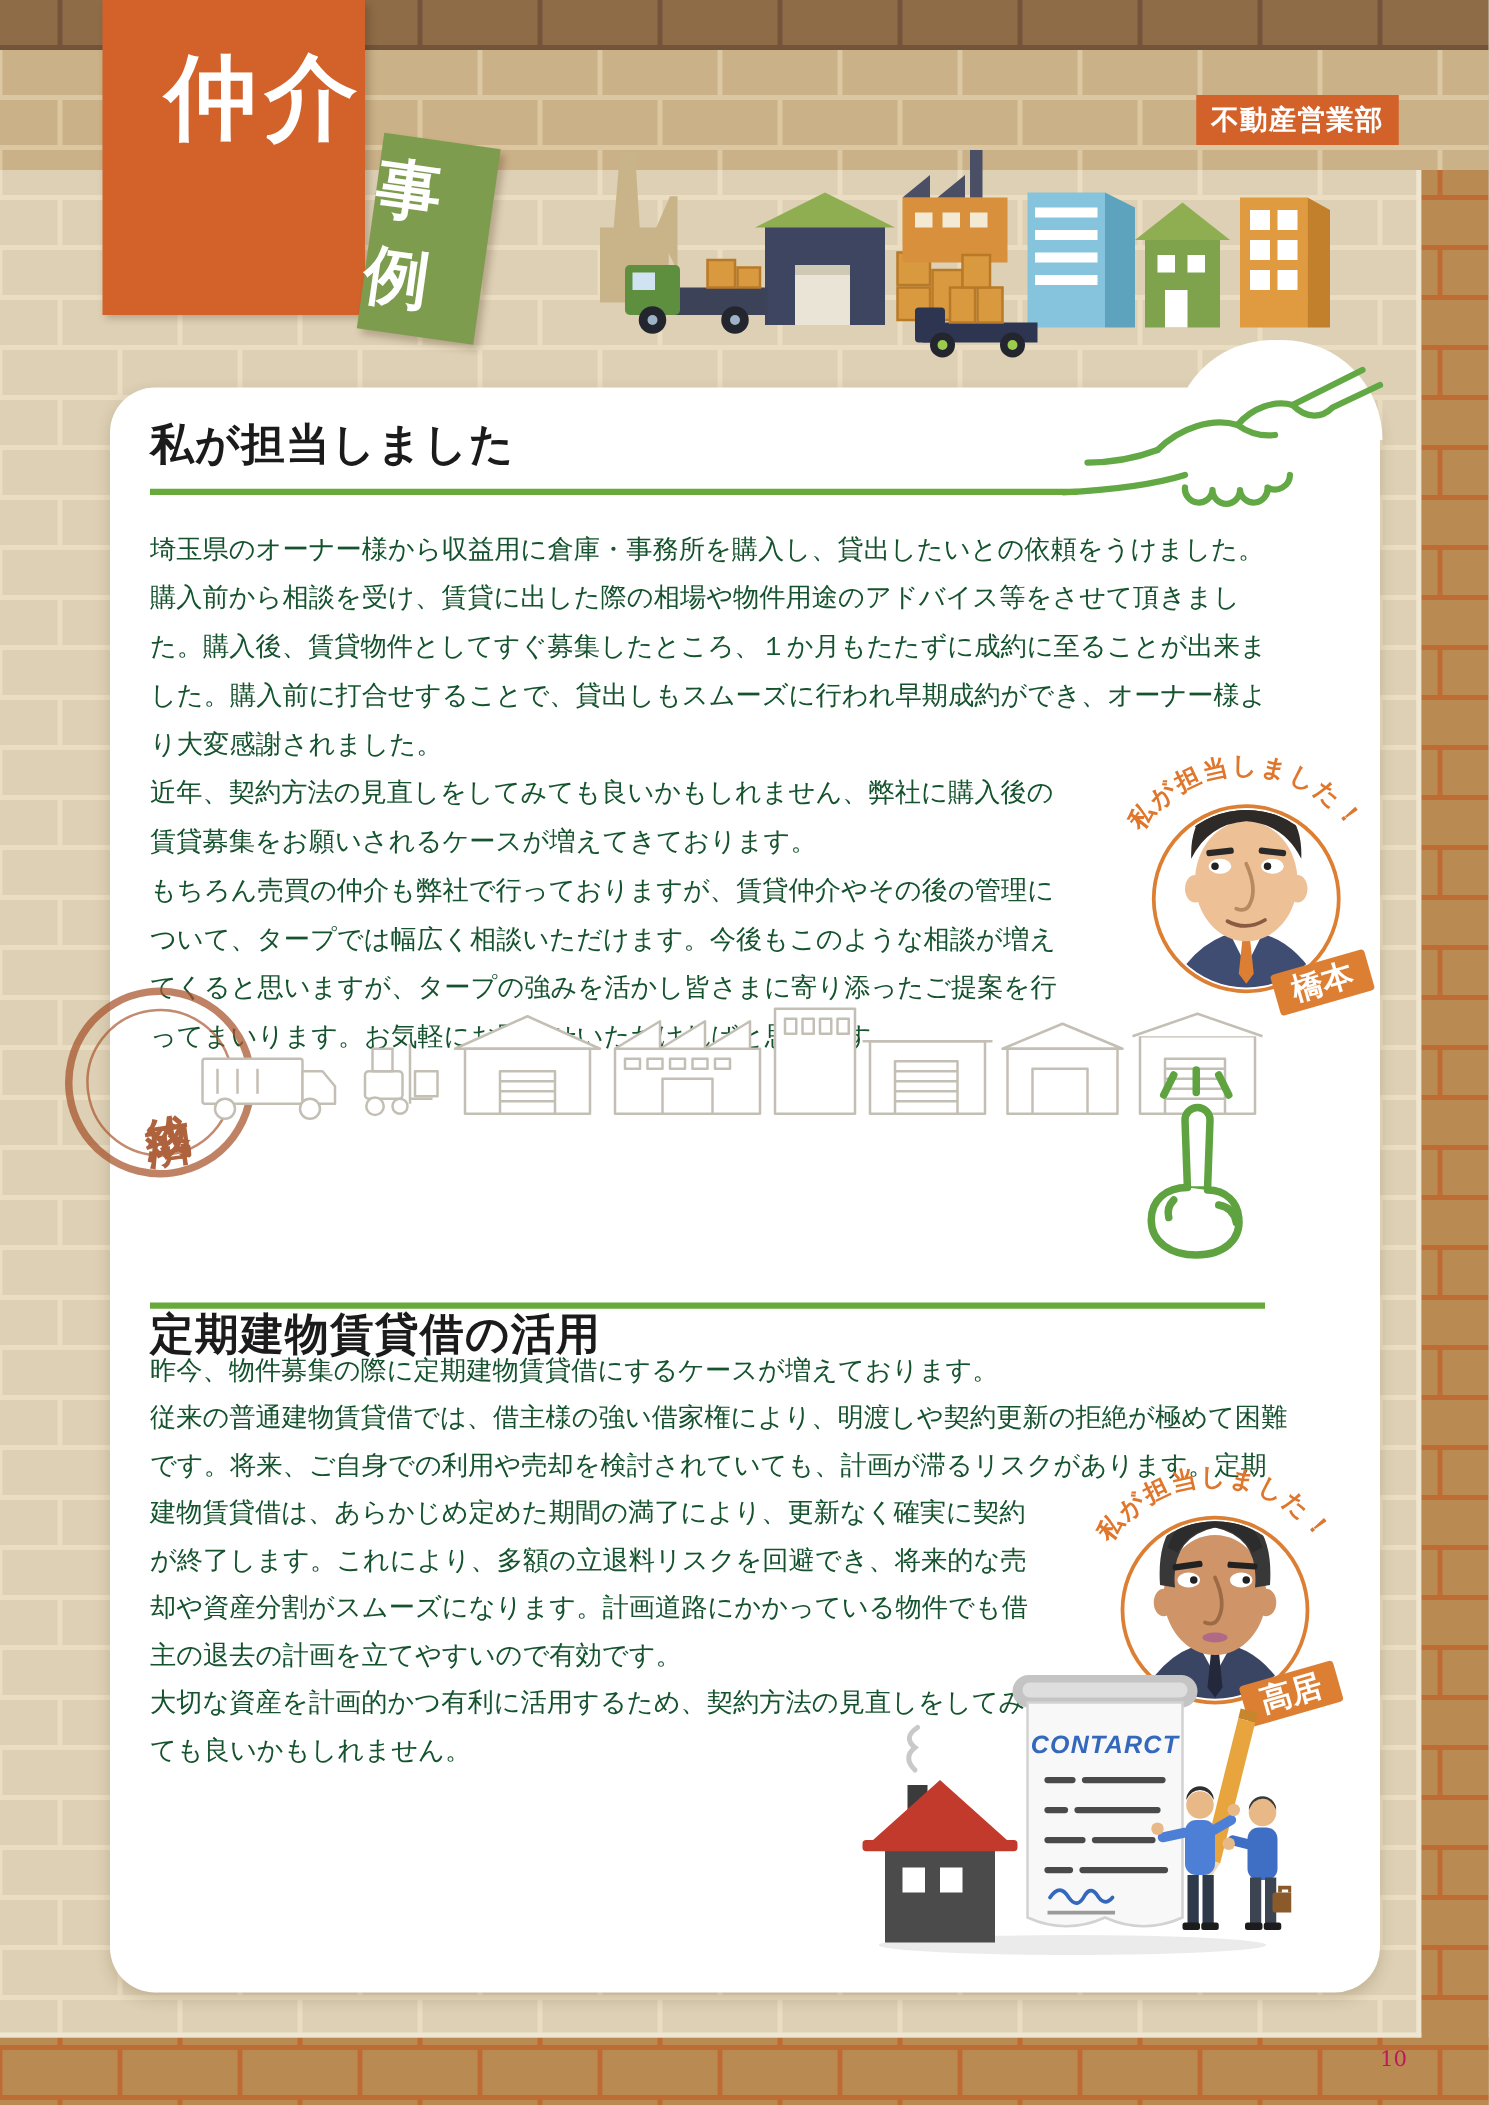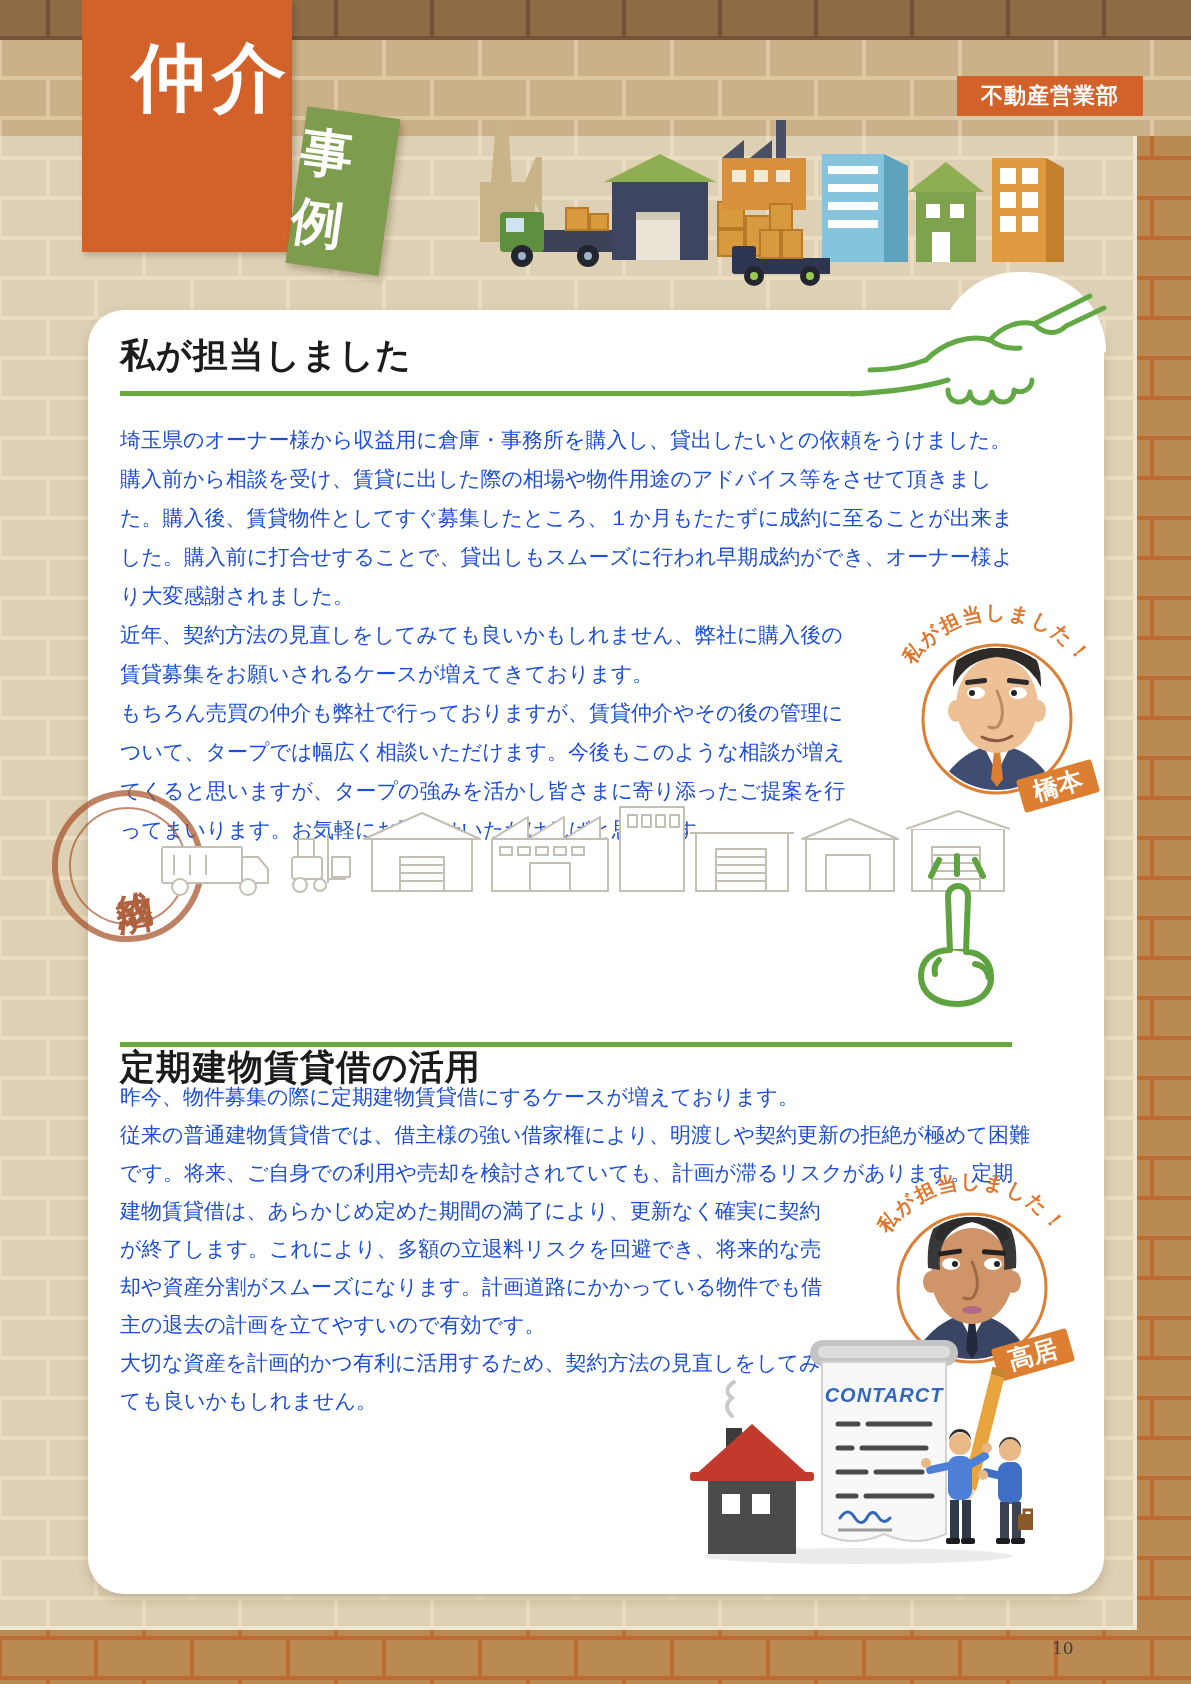--- a/index.html
+++ b/index.html
@@ -17,56 +17,56 @@
     box-shadow:3px 3px 6px rgba(60,35,10,.25);
   }
   .title-tag{
     left:296px;top:112px;width:94px;height:158px;background:#7d9c4e;
     transform:rotate(8deg);color:#fff;font-weight:700;font-size:52px;line-height:1.35;
     display:flex;flex-direction:column;align-items:center;justify-content:center;
     box-shadow:4px 4px 6px rgba(60,35,10,.25);
   }
   .dept-badge{
     left:957px;top:76px;background:#d2622a;color:#fff;font-size:22px;font-weight:600;
-    padding:5px 24px;letter-spacing:1px;
+    padding:5px 12px;letter-spacing:1px;
   }
   
   .card{
     left:88px;top:310px;width:1016px;height:1284px;background:#fff;border-radius:36px;
     box-shadow:0 5px 12px rgba(90,60,30,.20);
   }
   .bubble{left:938px;top:272px;width:168px;height:80px;background:#fff;border-radius:84px 84px 0 0;}
   .heading{font-size:35px;font-weight:600;color:#1b1b1b;letter-spacing:1px;}
   .h1{left:120px;top:332px;}
   .h2{left:120px;top:1044px;}
   .underline{height:5px;background:#68a93c;}
   .u1{left:120px;top:391px;width:742px;}
   .u2{left:120px;top:1042px;width:892px;}
-  .body{width:912px;font-size:21px;color:#1d4ed8;}
+  .body{width:912px;font-size:21px;color:#14532d;}
   .body p{margin:0;}
   .body1{left:120px;top:420px;line-height:39px;}
   .body2{left:120px;top:1078px;line-height:38px;}
   .push{float:right;width:1px;}
   .sp{float:right;clear:right;}
   
   .stamp{
     left:52px;top:790px;width:140px;height:140px;border-radius:50%;
     border:6px solid rgba(168,85,45,.8);transform:rotate(-8deg);opacity:.92;
     display:flex;align-items:center;justify-content:center;
   }
   .stamp-inner{
     width:114px;height:114px;border-radius:50%;border:2px solid rgba(168,85,45,.75);
     display:flex;align-items:center;justify-content:center;
   }
   .stamp-text{
     writing-mode:vertical-rl;font-size:36px;font-weight:700;color:#a8552d;
     letter-spacing:2px;line-height:1;
   }
   
-  .page-num{left:1052px;top:1638px;font-family:"DejaVu Serif",serif;font-size:17px;color:#404040;}
+  .page-num{left:1104px;top:1638px;font-family:"DejaVu Serif",serif;font-size:17px;color:#be185d;}
   
   .callout-text{fill:#e0762c;font-size:20px;font-weight:700;letter-spacing:2px;
     font-family:"Liberation Sans","DejaVu Sans",sans-serif;}
   .tag-text{fill:#fff;font-size:25px;font-weight:700;
     font-family:"Liberation Sans","DejaVu Sans",sans-serif;}
   .contract-label{fill:#3468bd;font-size:20px;font-weight:700;font-style:italic;letter-spacing:1px;
     font-family:"Liberation Sans","DejaVu Sans",sans-serif;}
 </style>
 </head>
 <body>

